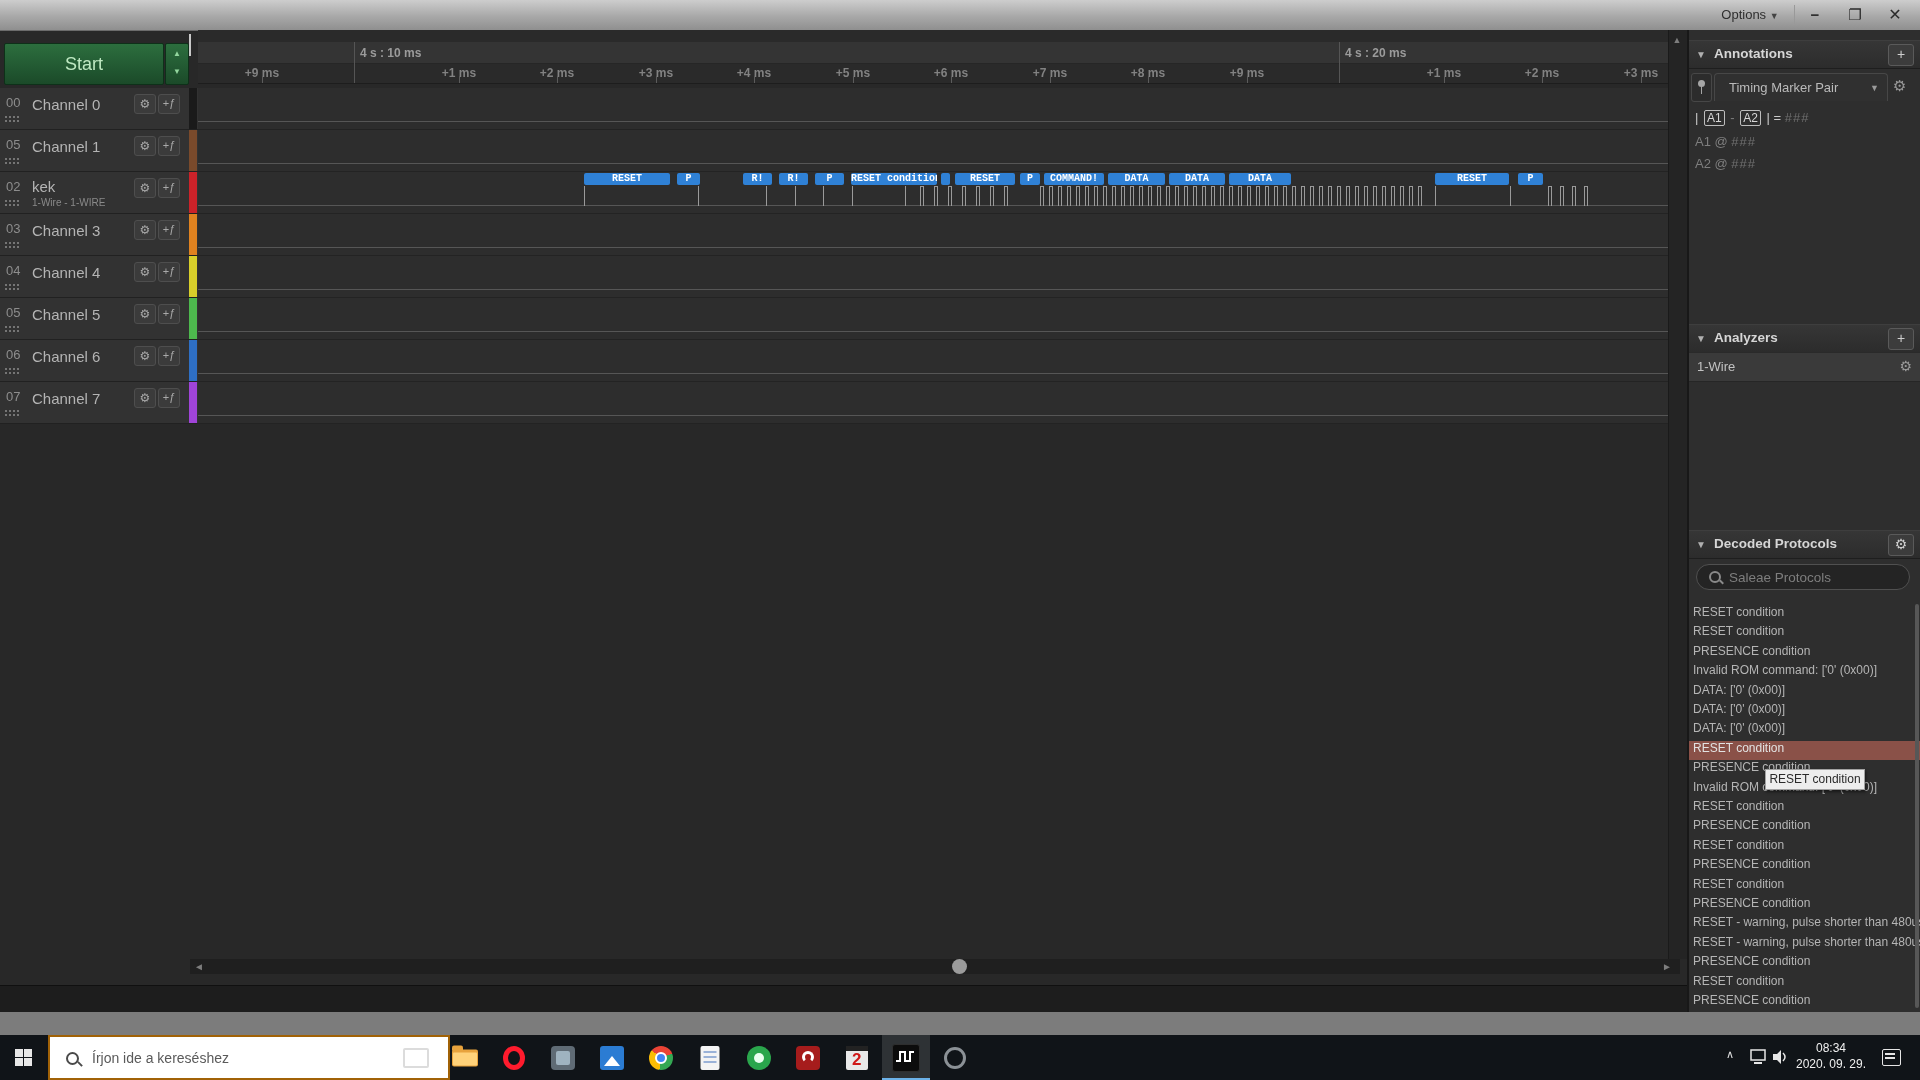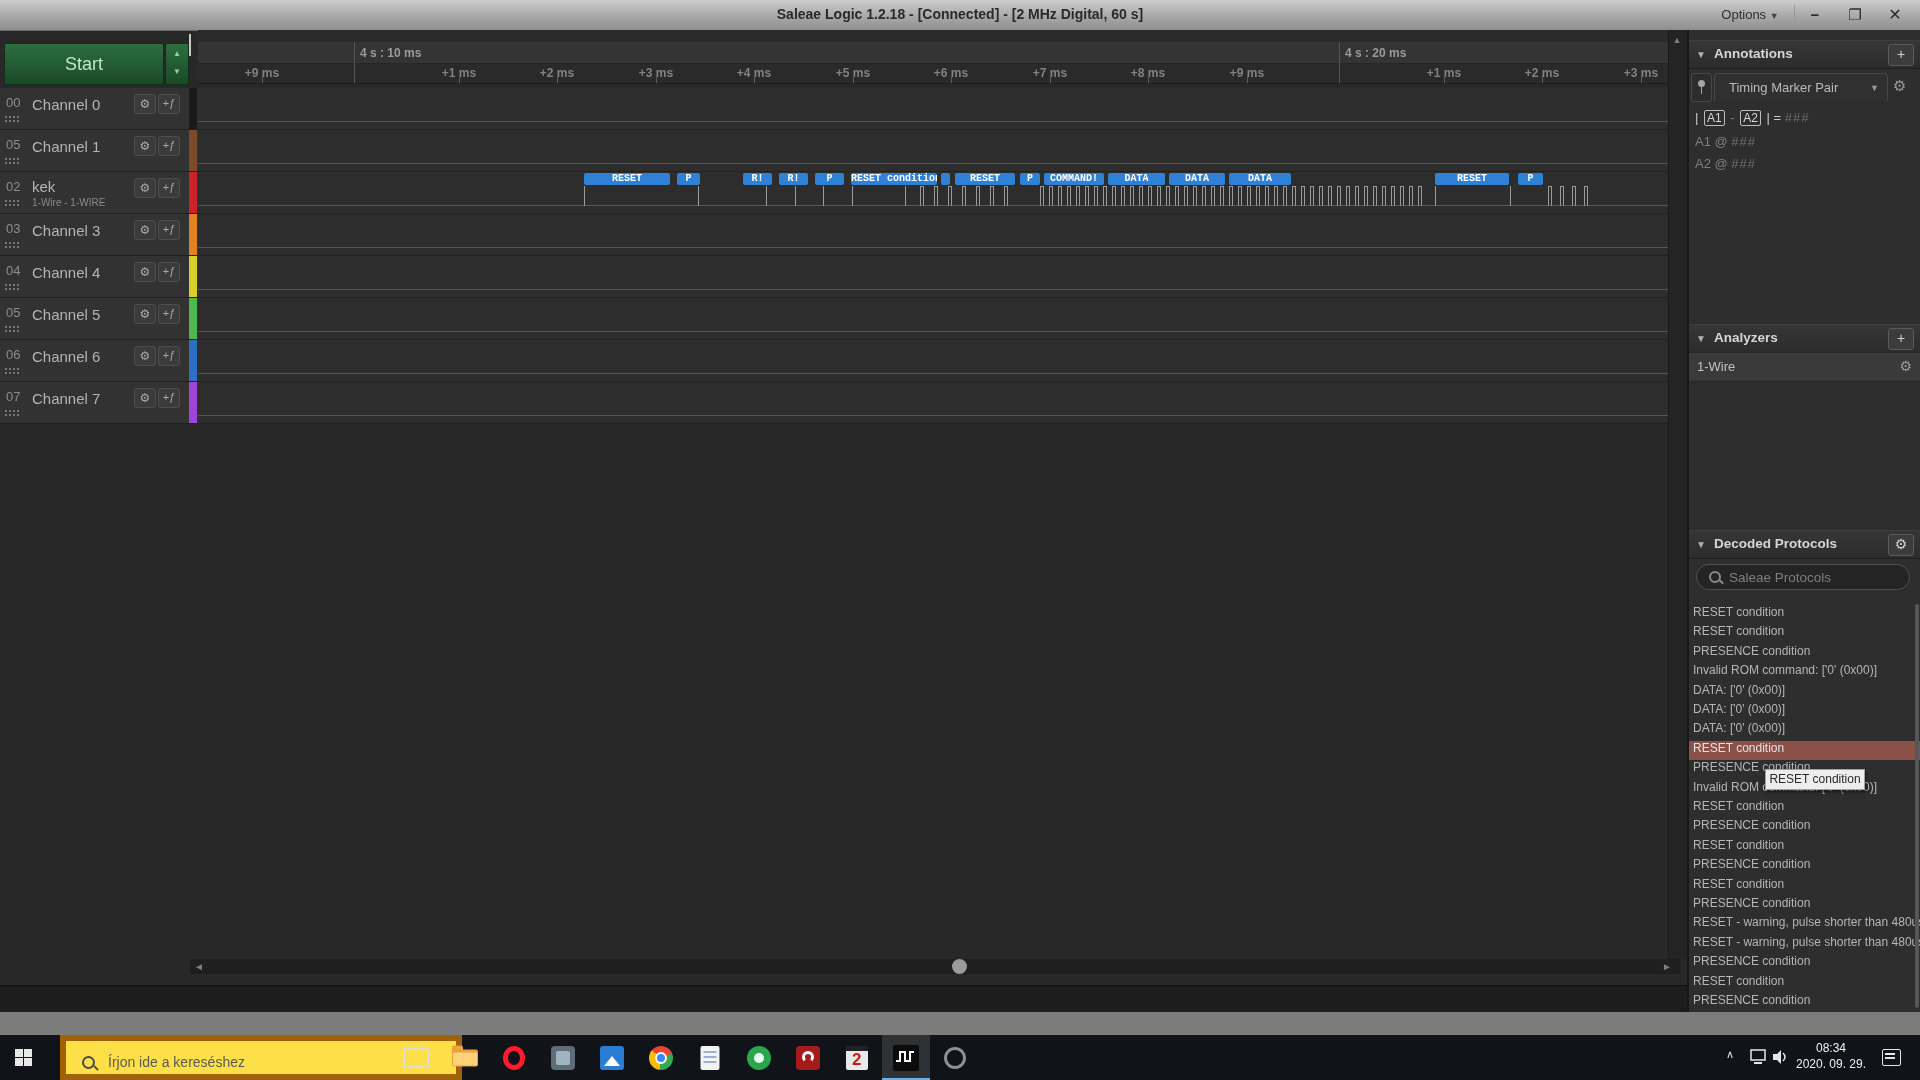--- a/index.html
+++ b/index.html
@@ -98,21 +98,21 @@
   
   #desktop-strip{left:0;top:1012px;width:1920px;height:23px;background:#7c7c7c;}
   #taskbar{left:0;top:1035px;width:1920px;height:45px;background:#101418;}
   #win-start{left:0;top:1035px;width:48px;height:45px;}
   #win-logo{position:absolute;left:15px;top:14px;width:17px;height:17px;
     background:conic-gradient(#e6e6e6 0 360deg);
     -webkit-mask:none;}
   #win-logo div{position:absolute;width:8px;height:8px;background:#e8e8e8;}
   #win-logo .q2{left:9px;}#win-logo .q3{top:9px;}#win-logo .q4{left:9px;top:9px;}
   #win-logo{background:transparent;}
-  #tb-search{left:60px;top:1035px;width:402px;height:45px;background:#fde047;border:6px solid #a16207;box-sizing:border-box;}
+  #tb-search{left:48px;top:1035px;width:402px;height:45px;background:#ffffff;border:2px solid #a16207;box-sizing:border-box;}
   #tb-search-glass{position:absolute;left:16px;top:15px;width:9px;height:9px;border:2px solid #4a4a4a;border-radius:50%;}
   #tb-search-glass::after{content:"";position:absolute;left:9px;top:9px;width:6px;height:2px;background:#4a4a4a;transform:rotate(45deg);}
   #tb-search-text{position:absolute;left:42px;top:13px;color:#5a5a5a;font-size:14px;white-space:nowrap;}
   .tb-icon{top:1035px;width:48px;height:45px;}
   .tb-icon.active{background:rgba(255,255,255,.13);box-shadow:inset 0 -2px 0 #6cb2e8;}
   .glyph{position:absolute;left:50%;top:50%;transform:translate(-50%,-50%);}
   .g-taskview{width:22px;height:16px;border:2px solid #dcdcdc;border-radius:2px;background:transparent;}
   .g-folder{width:26px;height:17px;background:#e8a33d;border-radius:2px;}
   .g-folder::before{content:"";position:absolute;left:0;top:-4px;width:11px;height:5px;background:#e8a33d;border-radius:2px 2px 0 0;}
   .g-folder::after{content:"";position:absolute;left:1px;top:3px;width:24px;height:13px;background:#ffd27a;border-radius:1px;}
@@ -140,21 +140,20 @@
   #tray-clock{position:absolute;left:92px;top:5px;width:78px;text-align:center;font-size:12px;color:#f0f0f0;line-height:16px;}
   #tray-note{position:absolute;left:182px;top:14px;width:17px;height:15px;border:1.5px solid #e6e6e6;border-radius:2px;}
   #tray-note::after{content:"";position:absolute;left:2px;top:3px;width:10px;height:1.5px;background:#e6e6e6;box-shadow:0 4px 0 #e6e6e6;}
 </style>
 </head>
 <body>
 
 <div id="screen">
 
   <div id="titlebar" class="abs">
-    <div id="title-text" class="abs">Saleae Logic 1.2.18 - [Connected] - [2 MHz Digital, 60 s]</div>
     <div id="options-btn" class="abs"><span>Options</span> <span class="car">▼</span></div>
     <div class="abs winsep" style="left:1794px"></div>
     <div id="btn-min" class="abs winbtn">−</div>
     <div id="btn-max" class="abs winbtn">❐</div>
     <div id="btn-close" class="abs winbtn">✕</div>
   </div>
 
   <div id="start-main" class="abs">Start</div>
   <div id="start-arrows" class="abs">
     <div>▲</div>

